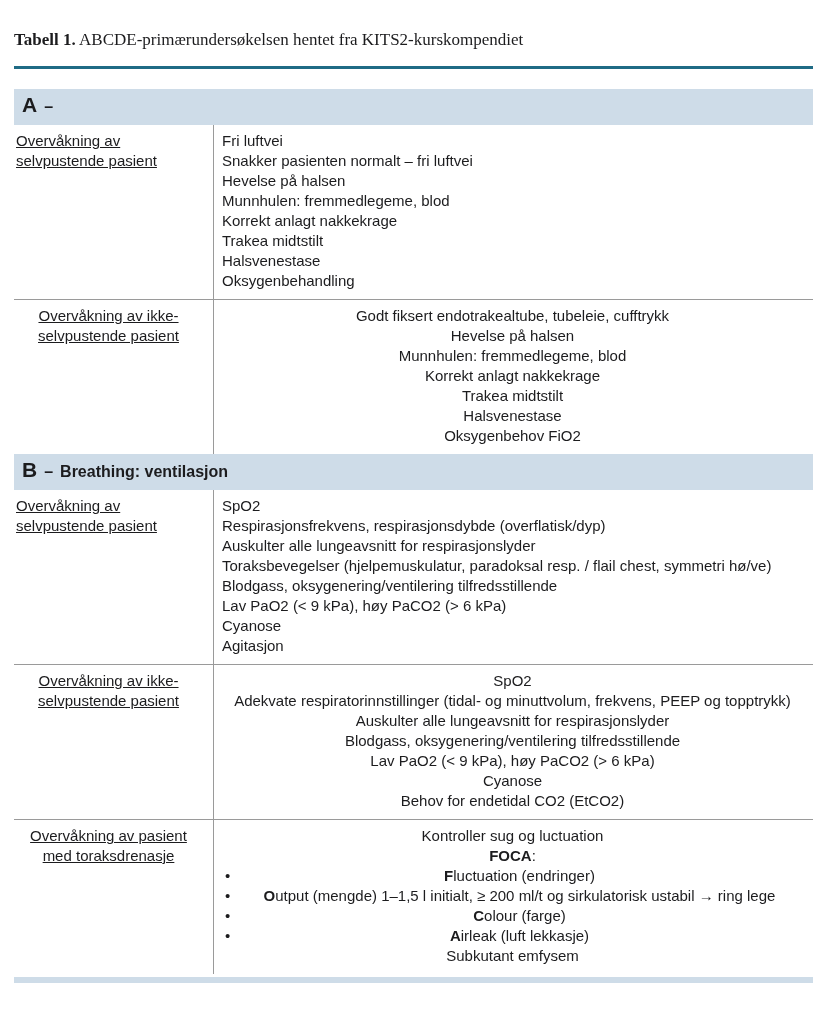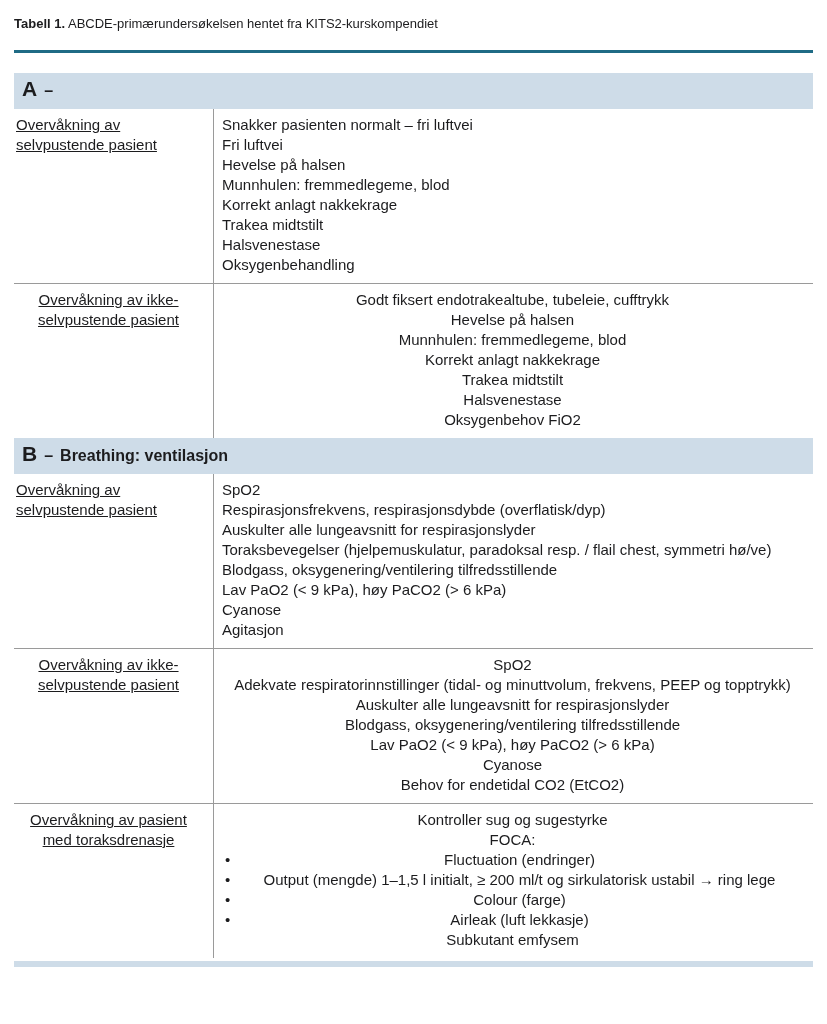--- a/index.html
+++ b/index.html
@@ -8,21 +8,21 @@
     --divider:#9a9a9a;
     --text:#1c1c1e;
   }
   *{box-sizing:border-box;}
   html,body{margin:0;padding:0;}
   body{
     width:827px;height:1024px;overflow:hidden;background:#fff;color:var(--text);
     font-family:"Liberation Sans","DejaVu Sans",sans-serif;
   }
   .page{padding:12px 14px 0 14px;}
-  .title{font-size:13px;line-height:24px;margin:0 0 14px 0;}
+  .title{font-size:17px;line-height:24px;margin:16px 0 14px 0;font-family:Liberation Serif, serif;}
   .title .bold{font-weight:700;}
   .rule{height:3px;background:var(--accent);margin-bottom:20px;}
   .sec-band{
     background:var(--band);
     padding:5px 10px 7px 8px;
     font-weight:700;font-size:16px;line-height:22px;
     display:flex;align-items:baseline;gap:7px;
   }
   .sec-letter{font-size:21px;line-height:22px;}
   .sec-dash{font-weight:700;}
@@ -33,42 +33,42 @@
     font-size:15px;line-height:20px;text-decoration:underline;
   }
   .cell-content{
     border-left:1px solid var(--divider);
     padding:6px 10px 8px 8px;
     font-size:15px;line-height:20px;
   }
   .line{min-height:20px;}
   .line.bullet{padding-left:14px;position:relative;}
   .line.bullet .bdot{position:absolute;left:3px;top:0;}
-  .seg.bold{font-weight:400;}
+  .seg.bold{font-weight:700;}
   .peek-band{height:6px;background:var(--band);margin-top:3px;}
 </style>
 </head>
 <body>
 
 <div class="page">
   <div class="title">
     <span class="bold">Tabell 1.</span><span> ABCDE-primærundersøkelsen hentet fra KITS2-kurskompendiet</span>
   </div>
   <div class="rule"></div>
   <div>
       <section class="section">
         <div class="sec-band">
           <span class="sec-letter">A</span>
           <span class="sec-dash">–</span>
         </div>
         <div class="row">
           <div class="cell-label">Overvåkning av selvpustende pasient</div>
           <div class="cell-content">
+            <div class="line"><span class="seg">Fri luftvei</span></div>
             <div class="line"><span class="seg">Snakker pasienten normalt – fri luftvei</span></div>
-            <div class="line"><span class="seg">Fri luftvei</span></div>
             <div class="line"><span class="seg">Hevelse på halsen</span></div>
             <div class="line"><span class="seg">Munnhulen: fremmedlegeme, blod</span></div>
             <div class="line"><span class="seg">Korrekt anlagt nakkekrage</span></div>
             <div class="line"><span class="seg">Trakea midtstilt</span></div>
             <div class="line"><span class="seg">Halsvenestase</span></div>
             <div class="line"><span class="seg">Oksygenbehandling</span></div>
           </div>
         </div>
         <div class="row">
           <div class="cell-label">Overvåkning av ikke-selvpustende pasient</div>
@@ -110,21 +110,21 @@
             <div class="line"><span class="seg">Auskulter alle lungeavsnitt for respirasjonslyder</span></div>
             <div class="line"><span class="seg">Blodgass, oksygenering/ventilering tilfredsstillende</span></div>
             <div class="line"><span class="seg">Lav PaO2 (&lt; 9 kPa), høy PaCO2 (&gt; 6 kPa)</span></div>
             <div class="line"><span class="seg">Cyanose</span></div>
             <div class="line"><span class="seg">Behov for endetidal CO2 (EtCO2)</span></div>
           </div>
         </div>
         <div class="row">
           <div class="cell-label">Overvåkning av pasient med toraksdrenasje</div>
           <div class="cell-content">
-            <div class="line"><span class="seg">Kontroller sug og sugestyrke</span></div>
+            <div class="line"><span class="seg">Kontroller sug og luctuation</span></div>
             <div class="line"><span class="seg bold">FOCA</span><span class="seg">:</span></div>
             <div class="line bullet"><span class="bdot">•</span><span class="seg bold">F</span><span class="seg">luctuation (endringer)</span></div>
             <div class="line bullet"><span class="bdot">•</span><span class="seg bold">O</span><span class="seg">utput (mengde) 1–1,5 l initialt, ≥ 200 ml/t og sirkulatorisk ustabil → ring lege</span></div>
             <div class="line bullet"><span class="bdot">•</span><span class="seg bold">C</span><span class="seg">olour (farge)</span></div>
             <div class="line bullet"><span class="bdot">•</span><span class="seg bold">A</span><span class="seg">irleak (luft lekkasje)</span></div>
             <div class="line"><span class="seg">Subkutant emfysem</span></div>
           </div>
         </div>
       </section>
     </div>

